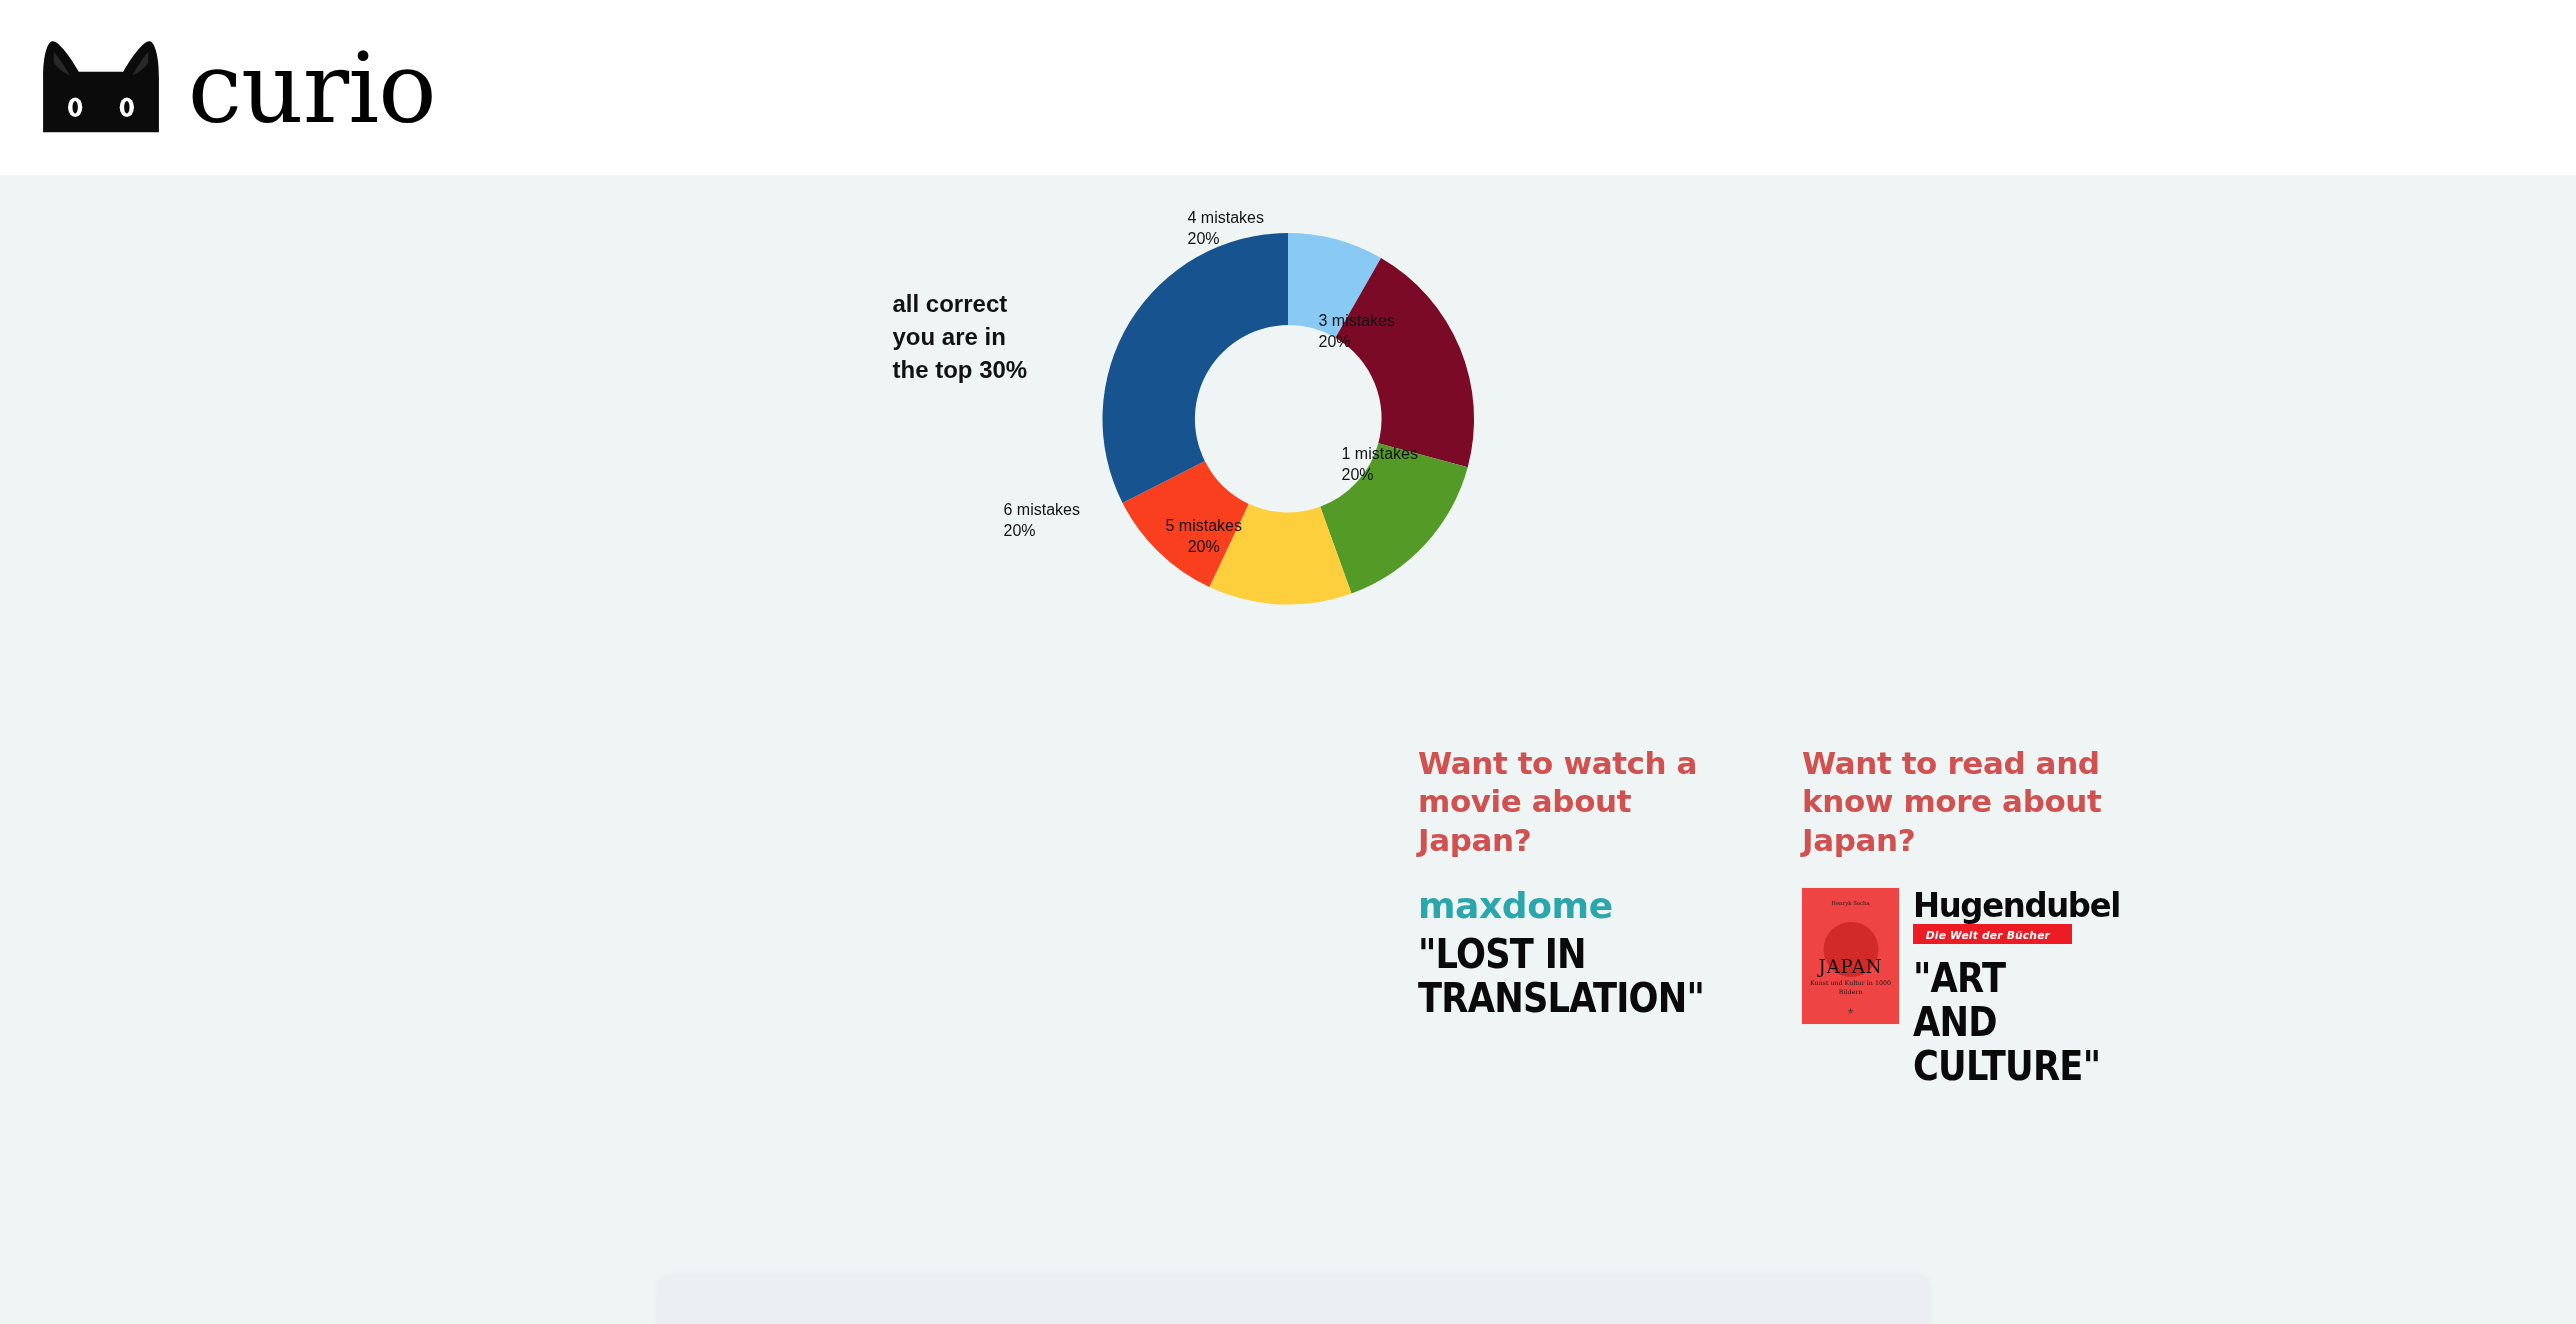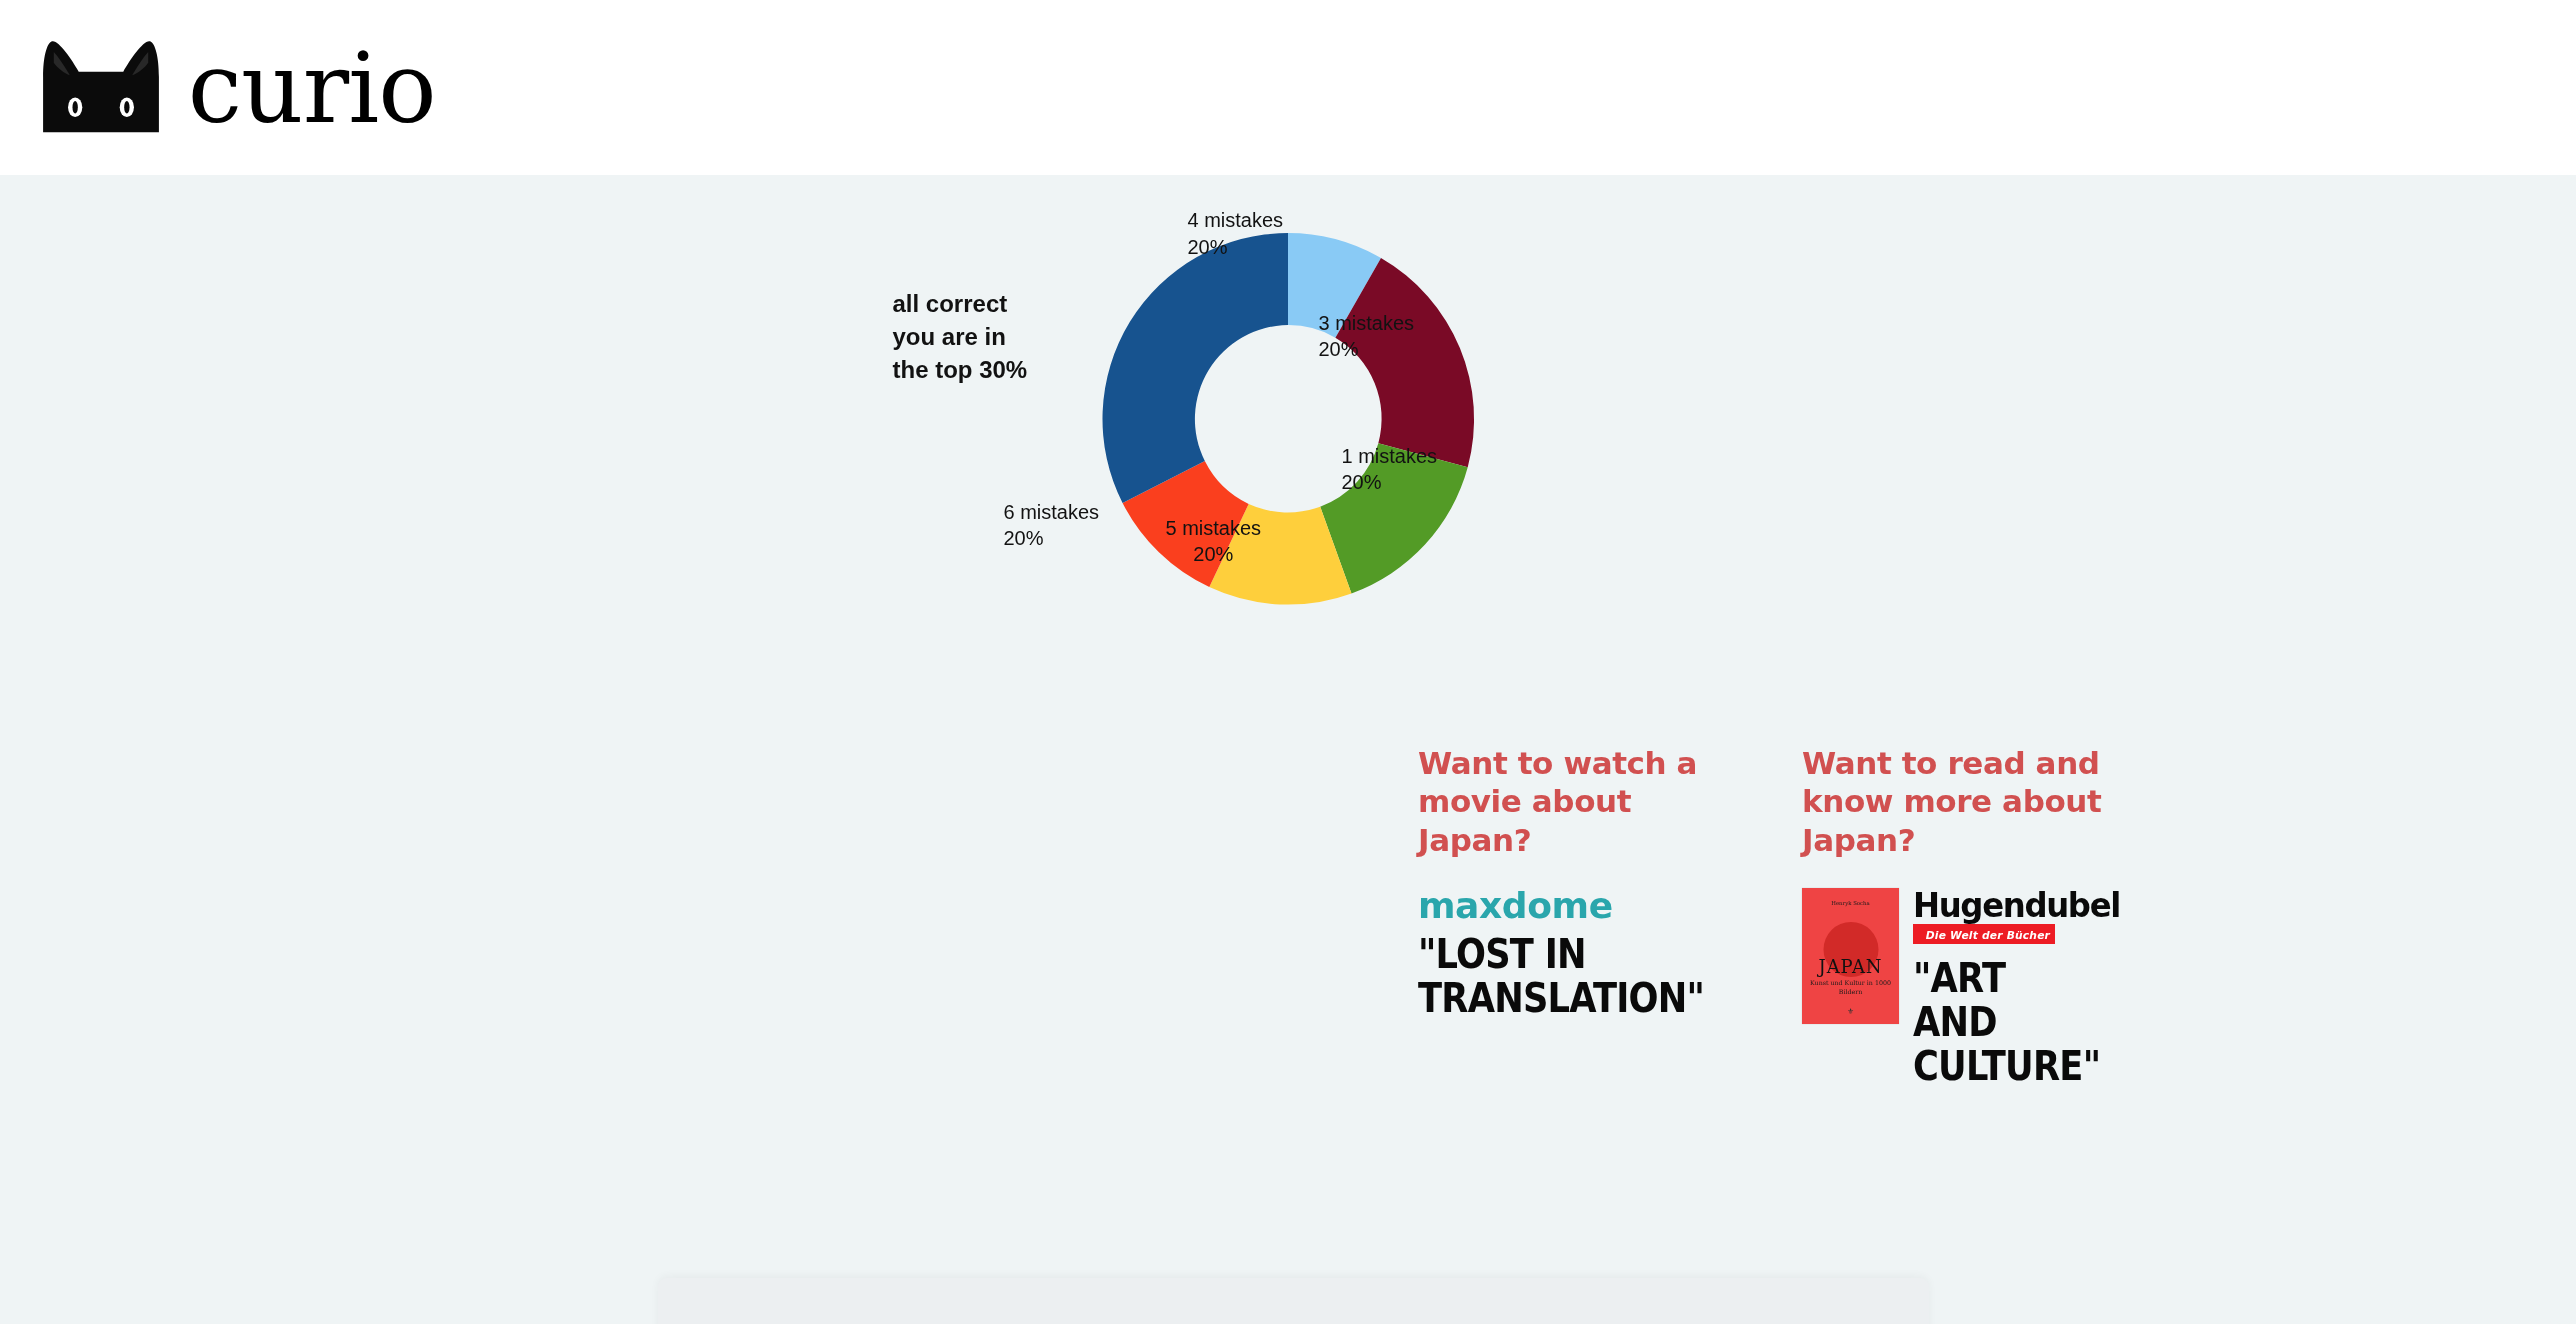--- a/index.html
+++ b/index.html
@@ -94,21 +94,21 @@
   }
   .donut-svg {
     position: absolute;
     left: 50%;
     top: 0;
     transform: translateX(-50%);
   }
   .slice-label {
     position: absolute;
     font-family: "Liberation Sans", sans-serif;
-    font-size: 20px;
+    font-size: 16px;
     line-height: 1.32;
     color: #121212;
     white-space: nowrap;
   }
   .slice-label.bold {
     font-weight: bold;
     font-size: 24px;
     line-height: 1.38;
   }
   .lbl-4      { left: 392px; top: 12.5px; text-align: left; }
@@ -213,21 +213,21 @@
     font-weight: bold;
     font-size: 34px;
     line-height: 1;
     color: #0a0a0a;
     letter-spacing: -1.4px;
     transform: scaleX(0.95);
     transform-origin: left top;
   }
   .hugen-bar {
     background: #ed1c24;
-    width: 142px;
+    width: 159px;
     margin-top: 1.8px;
     margin-bottom: 12.5px;
     padding: 1.8px 0 2.7px 12.5px;
     box-sizing: border-box;
   }
   .hugen-bar span {
     font-family: "DejaVu Sans", sans-serif;
     font-style: italic;
     font-weight: bold;
     font-size: 10.7px;

